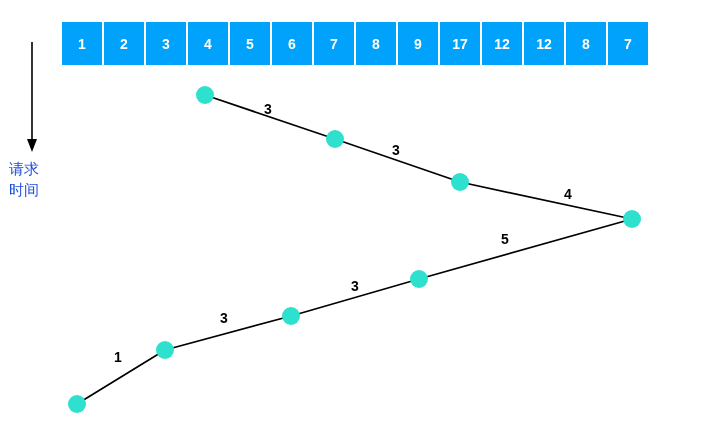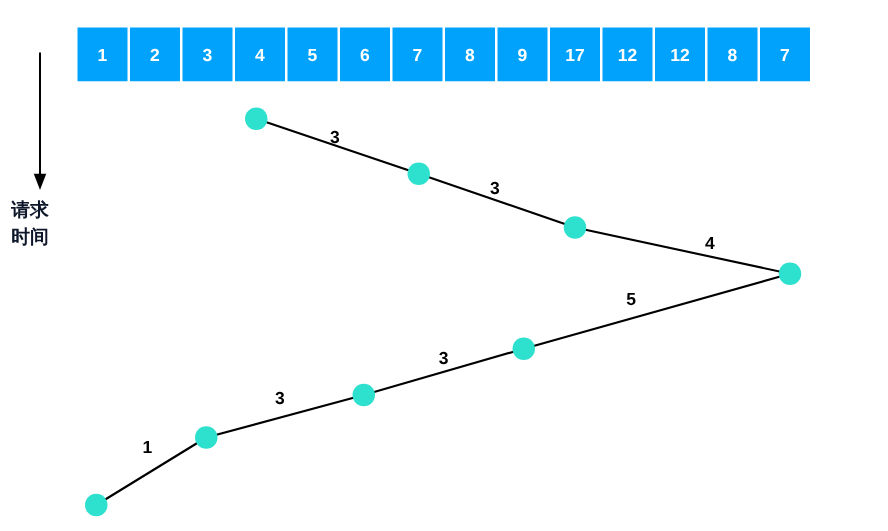--- a/index.html
+++ b/index.html
@@ -46,22 +46,22 @@
     left: 12px;
     top: 38px;
     width: 40px;
     height: 120px;
   }
   #axis-label {
     position: absolute;
     left: 9px;
     top: 158px;
     font-size: 15px;
-    font-weight: bold;
-    color: #0f172a;
+    font-weight: normal;
+    color: #1d4ed8;
     line-height: 1.42;
     white-space: nowrap;
   }
   #axis-label div { display: block; }
 
   
   #graph {
     position: absolute;
     left: 0;
     top: 0;

